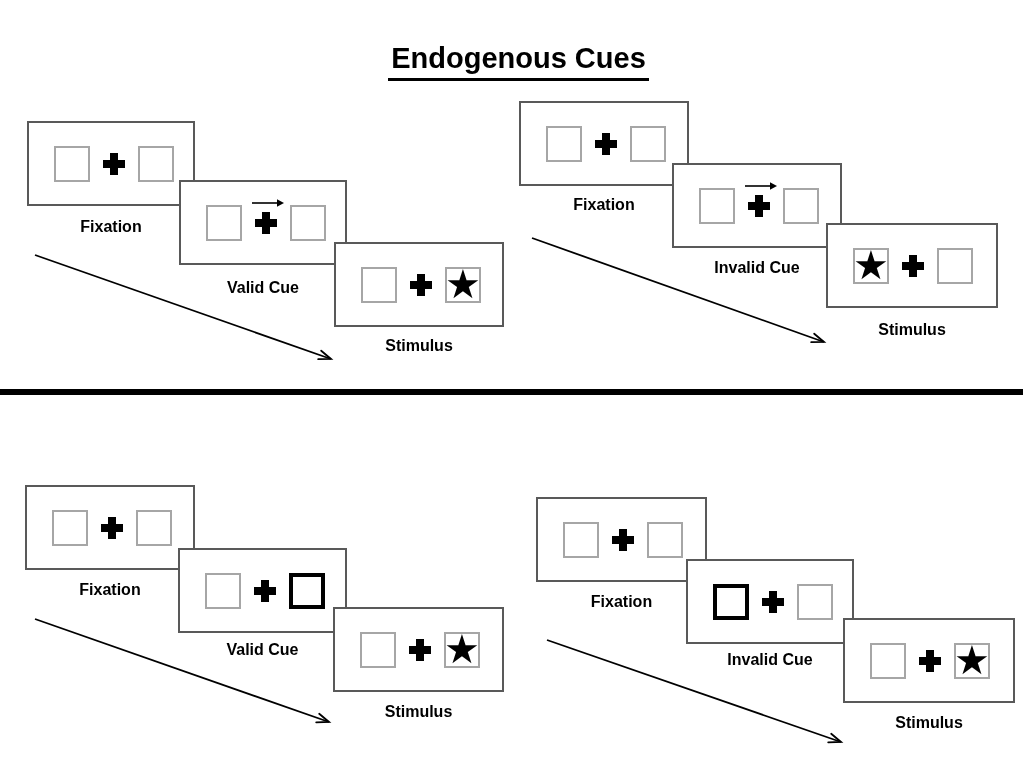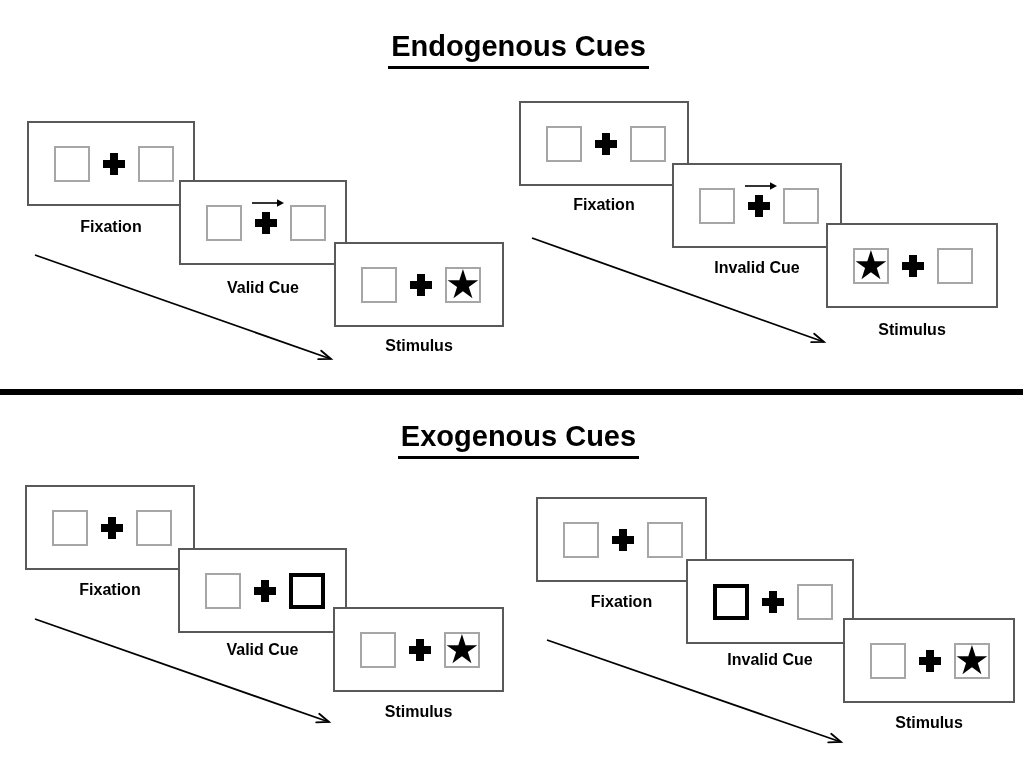--- a/index.html
+++ b/index.html
@@ -20,21 +20,21 @@
   .plus-wrap::after{content:"";position:absolute;left:7px;top:0;width:8px;height:22px;background:#000;}
   .cue-arrow{position:absolute;left:70px;top:14px;width:34px;height:14px;}
   .plabel{position:absolute;text-align:center;font-weight:bold;font-size:16px;line-height:23px;}
   .arrow-svg{position:absolute;pointer-events:none;}
 </style>
 </head>
 <body>
 
 <div class="stage">
 
-  <div class="title-wrap" style="top:30px">
+  <div class="title-wrap" style="top:42px">
     <span class="title-text">Endogenous Cues</span>
   </div>
 
   <div>
     <div class="panel" style="left:27px;top:121px;width:168px;height:85px">
       <div class="boxes">
         <div class="box"></div>
         <div class="plus-wrap"></div>
         <div class="box"></div>
       </div>
@@ -106,23 +106,20 @@
     <div class="plabel" style="left:826px;top:318px;width:172px">Stimulus</div>
 
     <svg class="arrow-svg" style="left:527px;top:232px" width="305" height="118">
       <path d="M5,6 L297,110" stroke="#000" stroke-width="1.8" fill="none"></path>
       <path d="M284.2,110.2 L297,110 L287.2,101.7" stroke="#000" stroke-width="1.8" fill="none" stroke-linecap="round"></path>
     </svg>
   </div>
 
   <div class="divider"></div>
 
-  <div class="title-wrap" style="top:420px">
-    <span class="title-text">Exogenous Cues</span>
-  </div>
 
   <div>
     <div class="panel" style="left:25px;top:485px;width:170px;height:85px">
       <div class="boxes">
         <div class="box"></div>
         <div class="plus-wrap"></div>
         <div class="box"></div>
       </div>
     </div>
     <div class="plabel" style="left:25px;top:578px;width:170px">Fixation</div>

